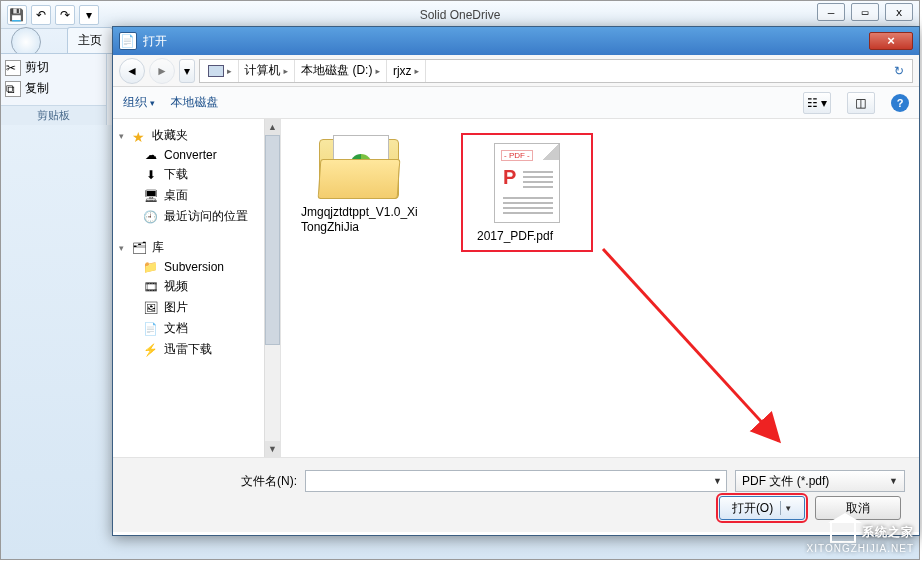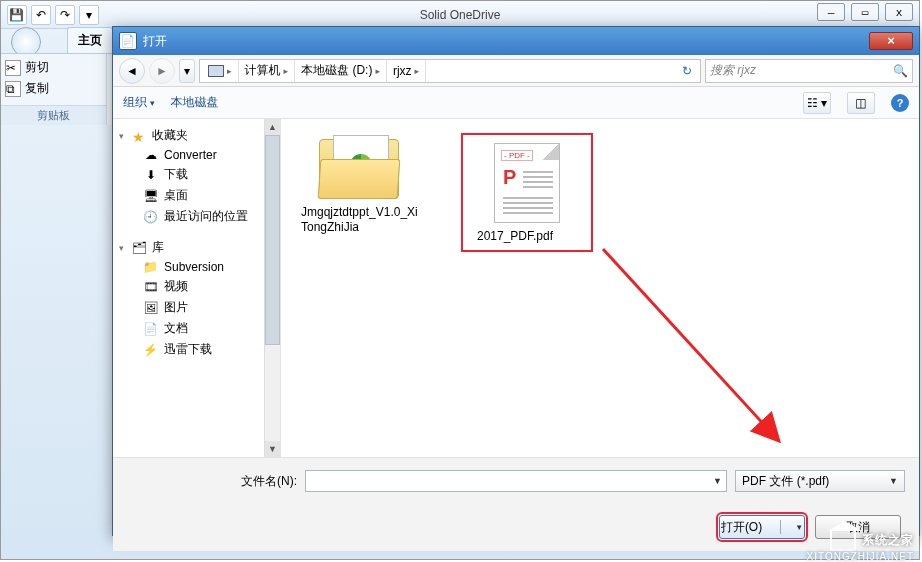--- a/index.html
+++ b/index.html
@@ -10,21 +10,21 @@
 .app-titlebar { height: 28px; background: linear-gradient(#f7fbff, #e2edf7); border-bottom: 1px solid #c3d3e2; display: flex; align-items: center; position: relative; }
 .app-qat { display: flex; gap: 4px; padding-left: 6px; }
 .app-qat .qat-btn { width: 20px; height: 20px; border: 1px solid #b8cde0; border-radius: 2px; background: #fff; display: flex; align-items: center; justify-content: center; }
 .app-title { position: absolute; left: 50%; transform: translateX(-50%); color: #444; }
 .app-winctrls { position: absolute; right: 6px; top: 2px; display: flex; gap: 6px; }
 .app-winctrls .wc { width: 28px; height: 18px; border: 1px solid #8899aa; border-radius: 2px; background: #f4f8fc; display: flex; align-items: center; justify-content: center; font-family: monospace; font-size: 11px; }
 
 .app-ribbon { height: 96px; background: linear-gradient(#e9f2fb, #d9e7f3); border-bottom: 1px solid #b7cce0; }
 .ribbon-tabs { height: 24px; display: flex; align-items: end; padding-left: 66px; gap: 2px; position: relative; }
 .ribbon-tabs::before { content: ""; position: absolute; left: 10px; top: -2px; width: 28px; height: 28px; border-radius: 50%; background: radial-gradient(#fff,#cfe3f4); border: 1px solid #9ab; }
-.ribbon-tab { padding: 4px 10px; border: 1px solid #b7cce0; border-bottom: none; background: #f3f8fd; border-radius: 3px 3px 0 0; font-weight: bold; }
+.ribbon-tab { padding: 4px 10px; border: 1px solid #b7cce0; border-bottom: none; background: #f3f8fd; border-radius: 3px 3px 0 0; }
 .ribbon-body { height: 72px; background: #f1f6fc; border-top: 1px solid #b7cce0; display: flex; position: relative; }
 .ribbon-group { width: 106px; border-right: 1px solid #c9d9e8; display: flex; flex-direction: column; }
 .ribbon-left { width: 50px; display: flex; flex-direction: column; align-items: center; padding-top: 4px; }
 .paste-icon { width: 28px; height: 34px; background: #fff; border: 1px solid #b7a76b; position: relative; }
 .paste-icon::before { content: ""; position: absolute; top: -4px; left: 6px; width: 14px; height: 6px; background: #888; border-radius: 2px; }
 .ribbon-right { flex: 1; display: flex; flex-direction: column; gap: 2px; padding: 4px 2px; }
 .rbtn { display: flex; align-items: center; gap: 4px; padding: 1px 2px; }
 .rbtn .ic { width: 16px; height: 16px; border: 1px solid #999; background: #fff; display: inline-block; }
 .ribbon-group-label { text-align: center; color: #4a6b8c; font-size: 11px; padding: 2px 0; background: #e1ecf6; border-top: 1px solid #c9d9e8; }
 .app-help { position: absolute; right: 10px; top: 34px; width: 20px; height: 20px; border-radius: 50%; background: #2d7dd2; color: #fff; text-align: center; line-height: 20px; font-weight: bold; }
@@ -82,33 +82,33 @@
 .pdf-icon .lines { position: absolute; left: 28px; top: 24px; right: 6px; }
 .pdf-icon .lines span { display: block; height: 2px; background: #bbb; margin: 3px 0; }
 .pdf-icon .lines2 { position: absolute; left: 8px; top: 50px; right: 6px; }
 .pdf-icon .lines2 span { display: block; height: 2px; background: #bbb; margin: 3px 0; }
 .fileitem .fname { word-break: break-all; line-height: 1.25; }
 
 
 .arrow-svg { position: absolute; left: 0; top: 0; width: 100%; height: 100%; pointer-events: none; }
 
 .dlg-bottom { border-top: 1px solid #e3e3e3; padding: 12px 14px; background: #f3f3f3; }
-.row { display: flex; align-items: center; gap: 8px; margin-bottom: 23px; }
+.row { display: flex; align-items: center; gap: 8px; margin-bottom: 4px; }
 .row .lbl { width: 170px; text-align: right; }
 .fn-input { flex: 1; height: 22px; border: 1px solid #aeb7c0; background: #fff; padding: 0 4px; display: flex; align-items: center; }
 .fn-input .dd { margin-left: auto; color: #333; font-size: 9px; }
 .ftype { width: 170px; height: 22px; border: 1px solid #aeb7c0; background: linear-gradient(#fff,#ececec); display: flex; align-items: center; padding: 0 6px; }
 .ftype .dd { margin-left: auto; color: #333; font-size: 9px; }
 .btnrow { display: flex; justify-content: flex-end; gap: 10px; padding-right: 4px; }
-.btn { width: 86px; height: 24px; border: 1px solid #8a8a8a; background: linear-gradient(#fdfdfd,#e3e3e3); border-radius: 3px; display: flex; align-items: center; justify-content: center; gap: 14px; }
+.btn { width: 86px; height: 24px; border: 1px solid #8a8a8a; background: linear-gradient(#fdfdfd,#e3e3e3); border-radius: 3px; display: flex; align-items: center; justify-content: center; gap: 3px; }
 .btn.primary-outline { outline: 2px solid #e23; outline-offset: 1px; border-color: #3a78b8; background: linear-gradient(#fbfdff,#dbe8f6); }
 .btn .dd { font-size: 8px; color: #333; }
 
 
-.watermark { position: absolute; right: 8px; bottom: 0; color: #fff; text-shadow: 0 0 4px rgba(0,0,0,.6); }
+.watermark { position: absolute; right: 8px; bottom: 8px; color: #fff; text-shadow: 0 0 4px rgba(0,0,0,.6); }
 .watermark .big { font-size: 18px; font-weight: bold; letter-spacing: 1px; display: flex; align-items: center; gap: 6px; justify-content: flex-end; }
 .watermark .house { width: 26px; height: 22px; border: 2px solid #fff; position: relative; }
 .watermark .house::before { content: ""; position: absolute; left: -4px; top: -10px; width: 0; height: 0; border-left: 17px solid transparent; border-right: 17px solid transparent; border-bottom: 10px solid #fff; }
 .watermark .small { font-size: 10px; letter-spacing: 1px; opacity: .9; margin-left: 40px; }
 
 
 .ic-computer { width: 16px; height: 12px; border: 1px solid #557; background: #cde; display: inline-block; }
 </style>
 </head>
 <body>
@@ -177,24 +177,20 @@
       <span class="crumb">
           <span>本地磁盘 (D:)</span>
           <span class="arr">▸</span>
         </span>
       <span class="crumb">
           <span>rjxz</span>
           <span class="arr">▸</span>
         </span>
       <span class="refresh">↻</span>
     </div>
-    <div class="searchbox">
-      <span>搜索 rjxz</span>
-      <span class="sic">🔍</span>
-    </div>
   </div>
 
   <div class="dlg-toolbar">
     <div class="tb">
         <span>组织</span>
         <span style="font-size:9px">▾</span>
       </div>
     <div class="tb">
         <span>本地磁盘</span>
       </div>

